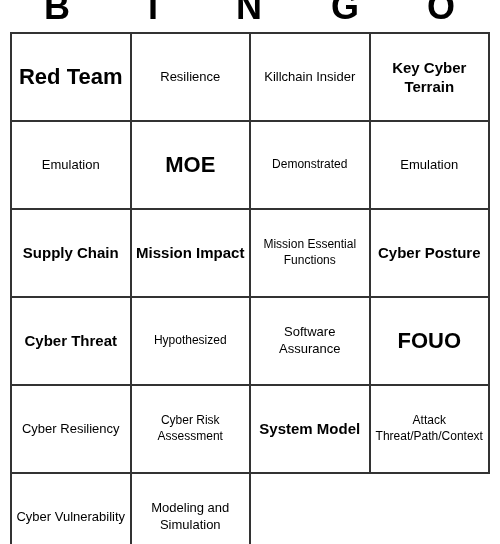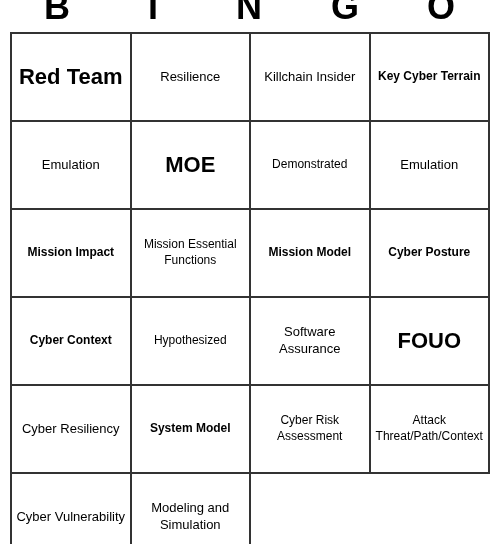--- a/index.html
+++ b/index.html
@@ -49,21 +49,21 @@
     }
     .cell-text {
       font-size: 13px;
       line-height: 1.3;
     }
     .cell-text.large {
       font-size: 22px;
       font-weight: bold;
     }
     .cell-text.medium {
-      font-size: 12px;
+      font-size: 15px;
       font-weight: bold;
     }
     .cell-text.small {
       font-size: 12px;
     }
   </style>
 </head>
 <body>
 
 <div class="bingo-container">
@@ -93,51 +93,51 @@
       <div class="cell">
         <span class="cell-text large">MOE</span>
       </div>
       <div class="cell">
         <span class="cell-text small">Demonstrated</span>
       </div>
       <div class="cell">
         <span class="cell-text">Emulation</span>
       </div>
       <div class="cell">
+        <span class="cell-text medium">Supply Chain</span>
+      </div>
+      <div class="cell">
         <span class="cell-text medium">Mission Impact</span>
       </div>
       <div class="cell">
         <span class="cell-text small">Mission Essential Functions</span>
       </div>
       <div class="cell">
-        <span class="cell-text medium">Mission Model</span>
-      </div>
-      <div class="cell">
         <span class="cell-text medium">Cyber Posture</span>
       </div>
       <div class="cell">
-        <span class="cell-text medium">Cyber Context</span>
+        <span class="cell-text medium">Cyber Threat</span>
       </div>
       <div class="cell">
         <span class="cell-text small">Hypothesized</span>
       </div>
       <div class="cell">
         <span class="cell-text">Software Assurance</span>
       </div>
       <div class="cell">
         <span class="cell-text large">FOUO</span>
       </div>
       <div class="cell">
         <span class="cell-text">Cyber Resiliency</span>
       </div>
       <div class="cell">
-        <span class="cell-text medium">System Model</span>
+        <span class="cell-text small">Cyber Risk Assessment</span>
       </div>
       <div class="cell">
-        <span class="cell-text small">Cyber Risk Assessment</span>
+        <span class="cell-text medium">System Model</span>
       </div>
       <div class="cell">
         <span class="cell-text small">Attack Threat/Path/Context</span>
       </div>
       <div class="cell">
         <span class="cell-text">Cyber Vulnerability</span>
       </div>
       <div class="cell">
         <span class="cell-text">Modeling and Simulation</span>
       </div>

